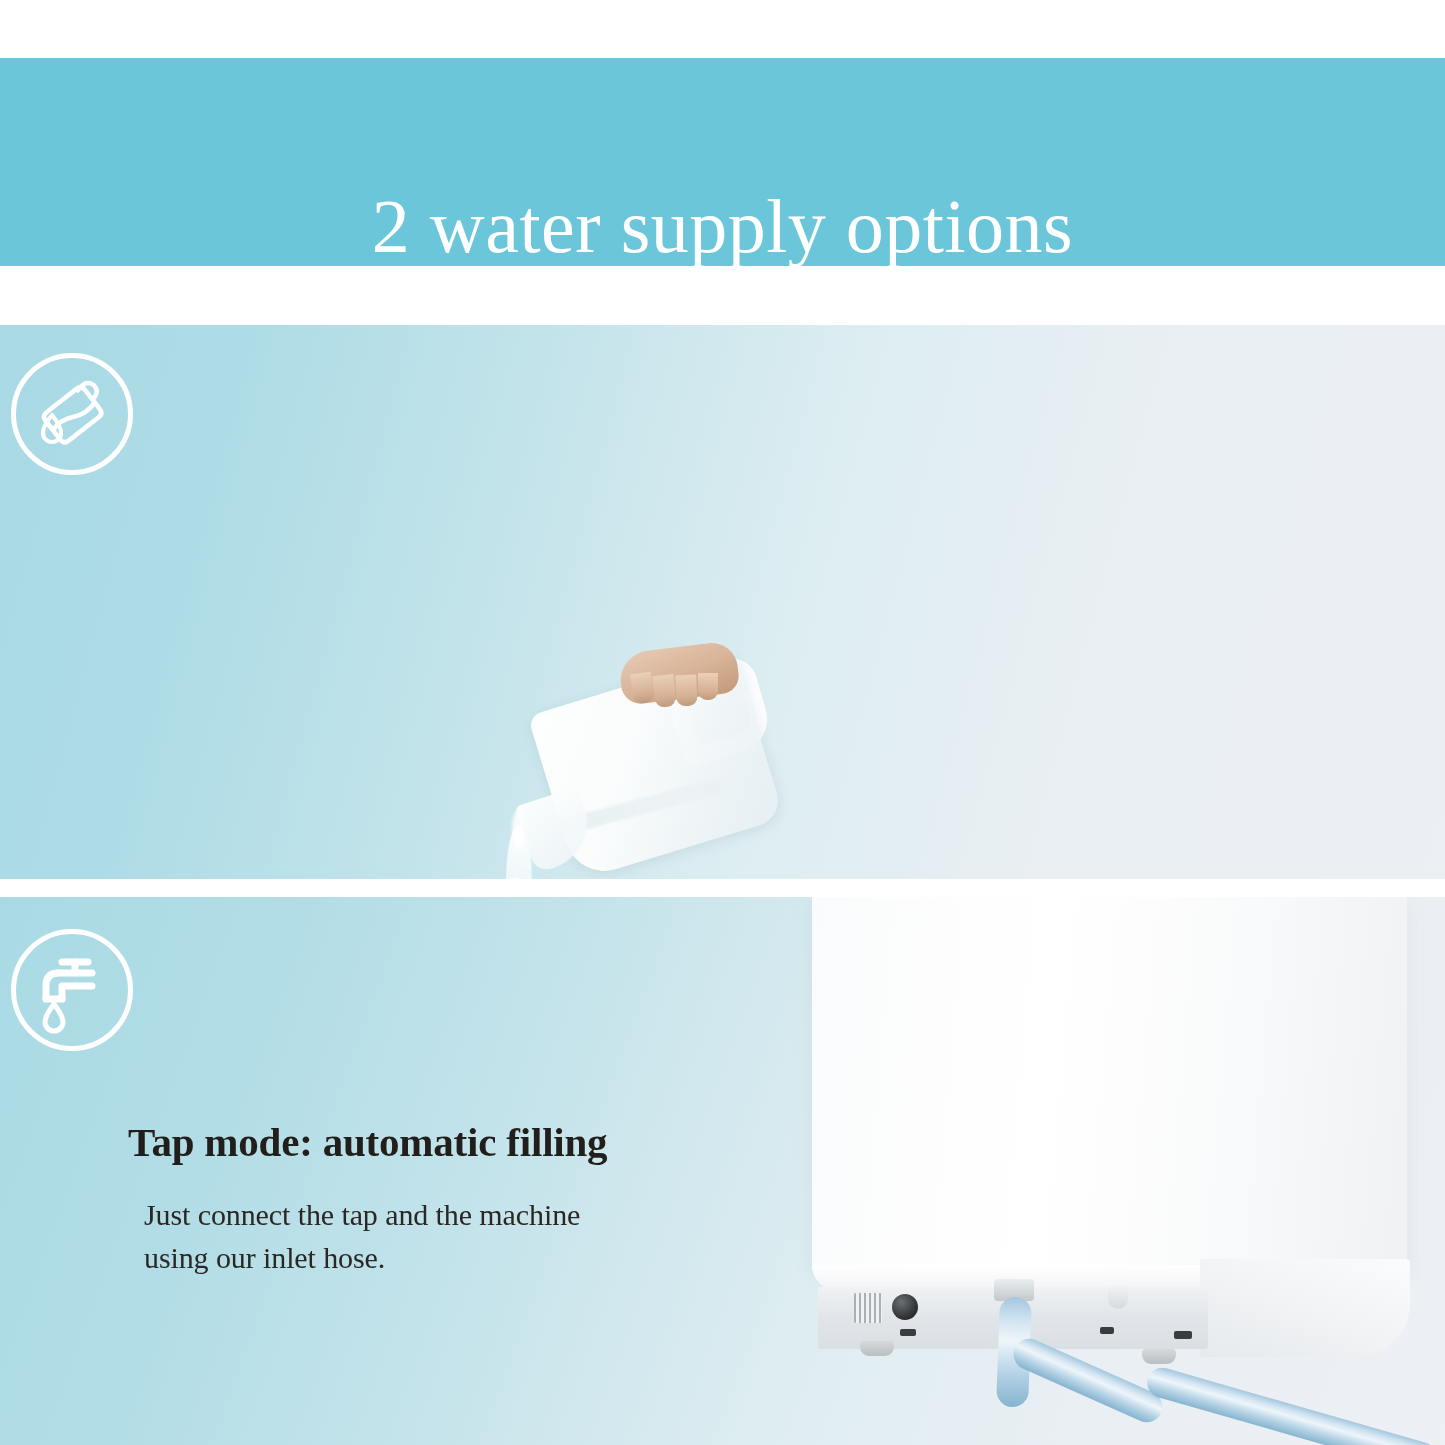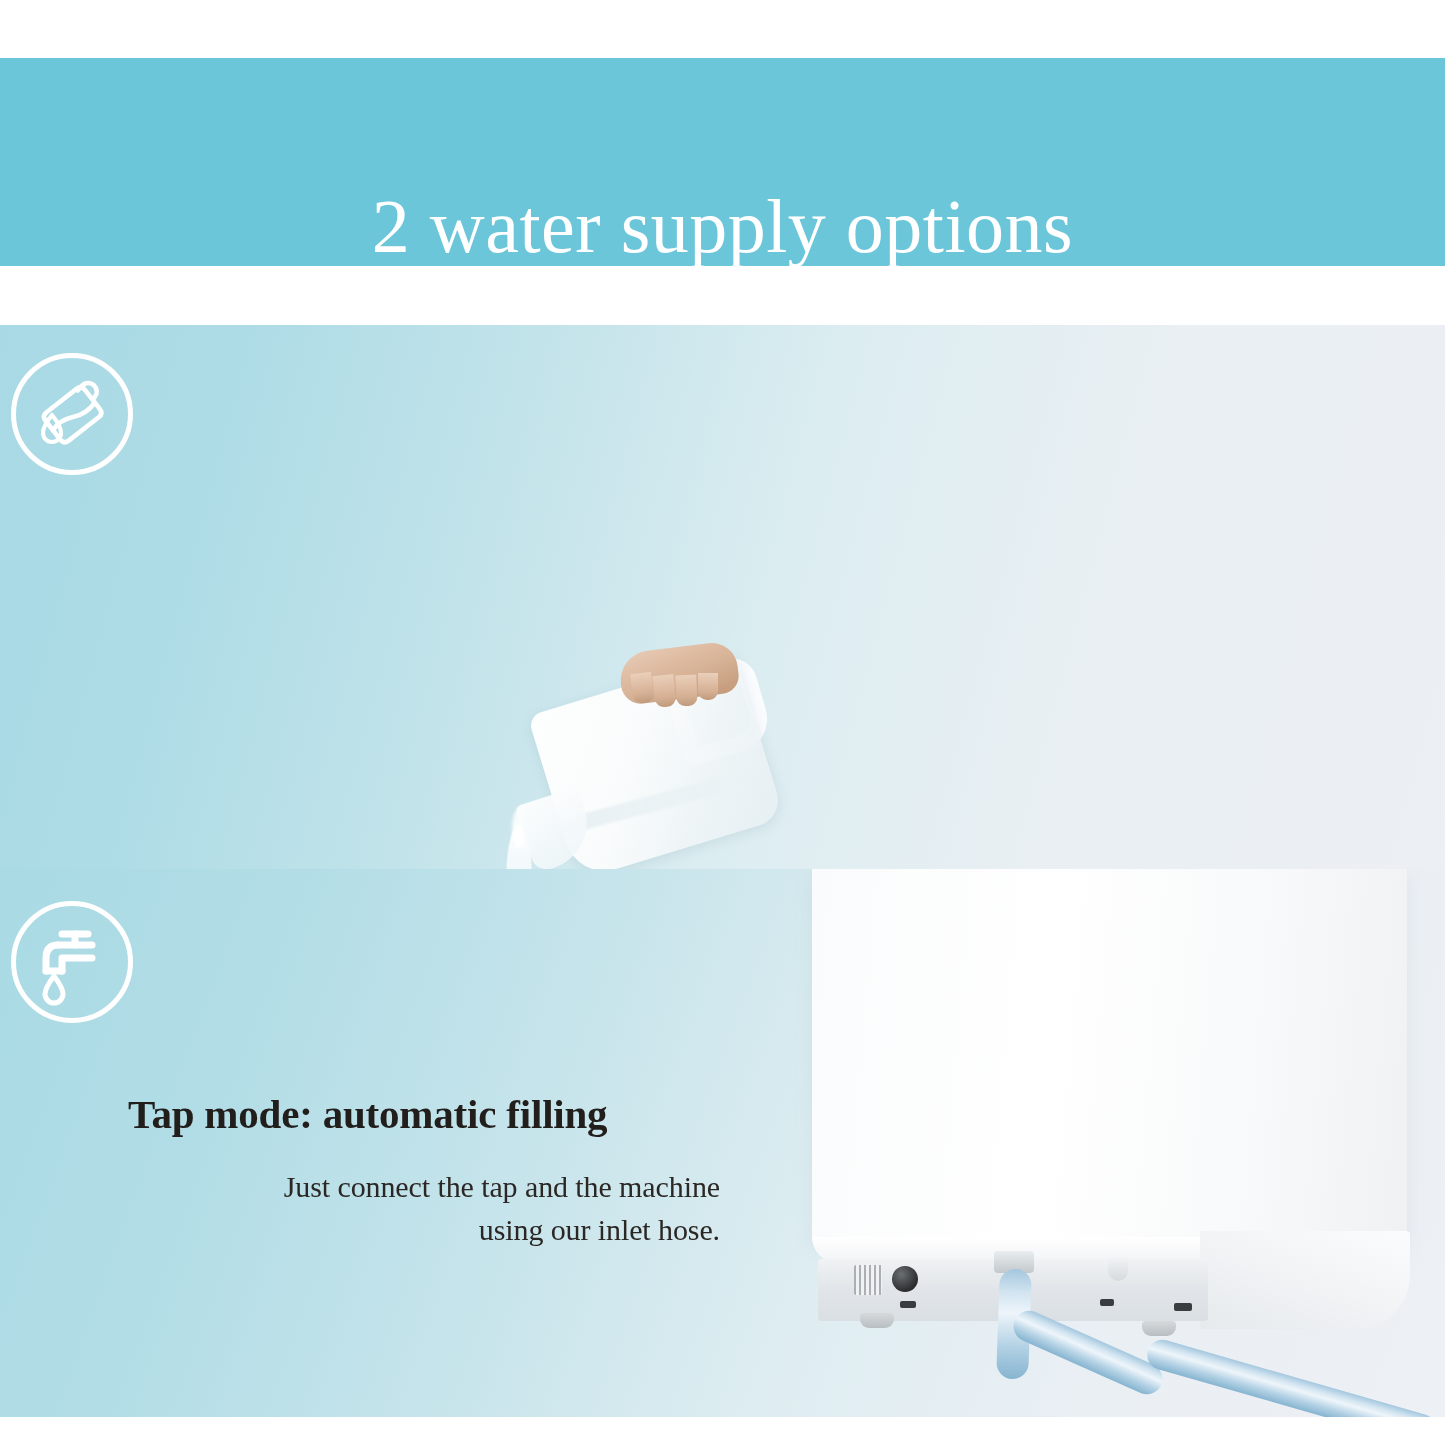--- a/index.html
+++ b/index.html
@@ -50,21 +50,21 @@
     height: 554px;
     background: linear-gradient(105deg,
                 #A8D9E4 0%,
                 #AEDCE6 16%,
                 #C2E3EA 34%,
                 #DCEDF1 54%,
                 #E9EFF3 74%,
                 #ECEFF4 100%);
   }
   .panel-bottom {
-    top: 869px;
+    top: 897px;
     height: 548px;
     background: linear-gradient(110deg,
                 #A9DAE4 0%,
                 #B2DDE6 18%,
                 #C6E4EB 38%,
                 #DEEDF1 58%,
                 #EAEFF4 78%,
                 #EDF0F5 100%);
   }
 
@@ -107,23 +107,22 @@
     line-height: 1.12;
     margin: 0 0 28px 0;
     white-space: nowrap;
     letter-spacing: -0.2px;
   }
   .mode-body {
     font-family: "Liberation Serif", "DejaVu Serif", serif;
     font-size: 30px;
     color: #2B2724;
     line-height: 1.42;
-    margin: 8px;
+    margin: 16px;
     letter-spacing: -0.1px;
-    text-align: right;
   }
   .mode-body span { display: block; white-space: nowrap; }
 
   
   .dw-top-wrap {
     position: absolute;
     left: 118px;
     top: 548px;
     width: 700px;
     height: 340px;

